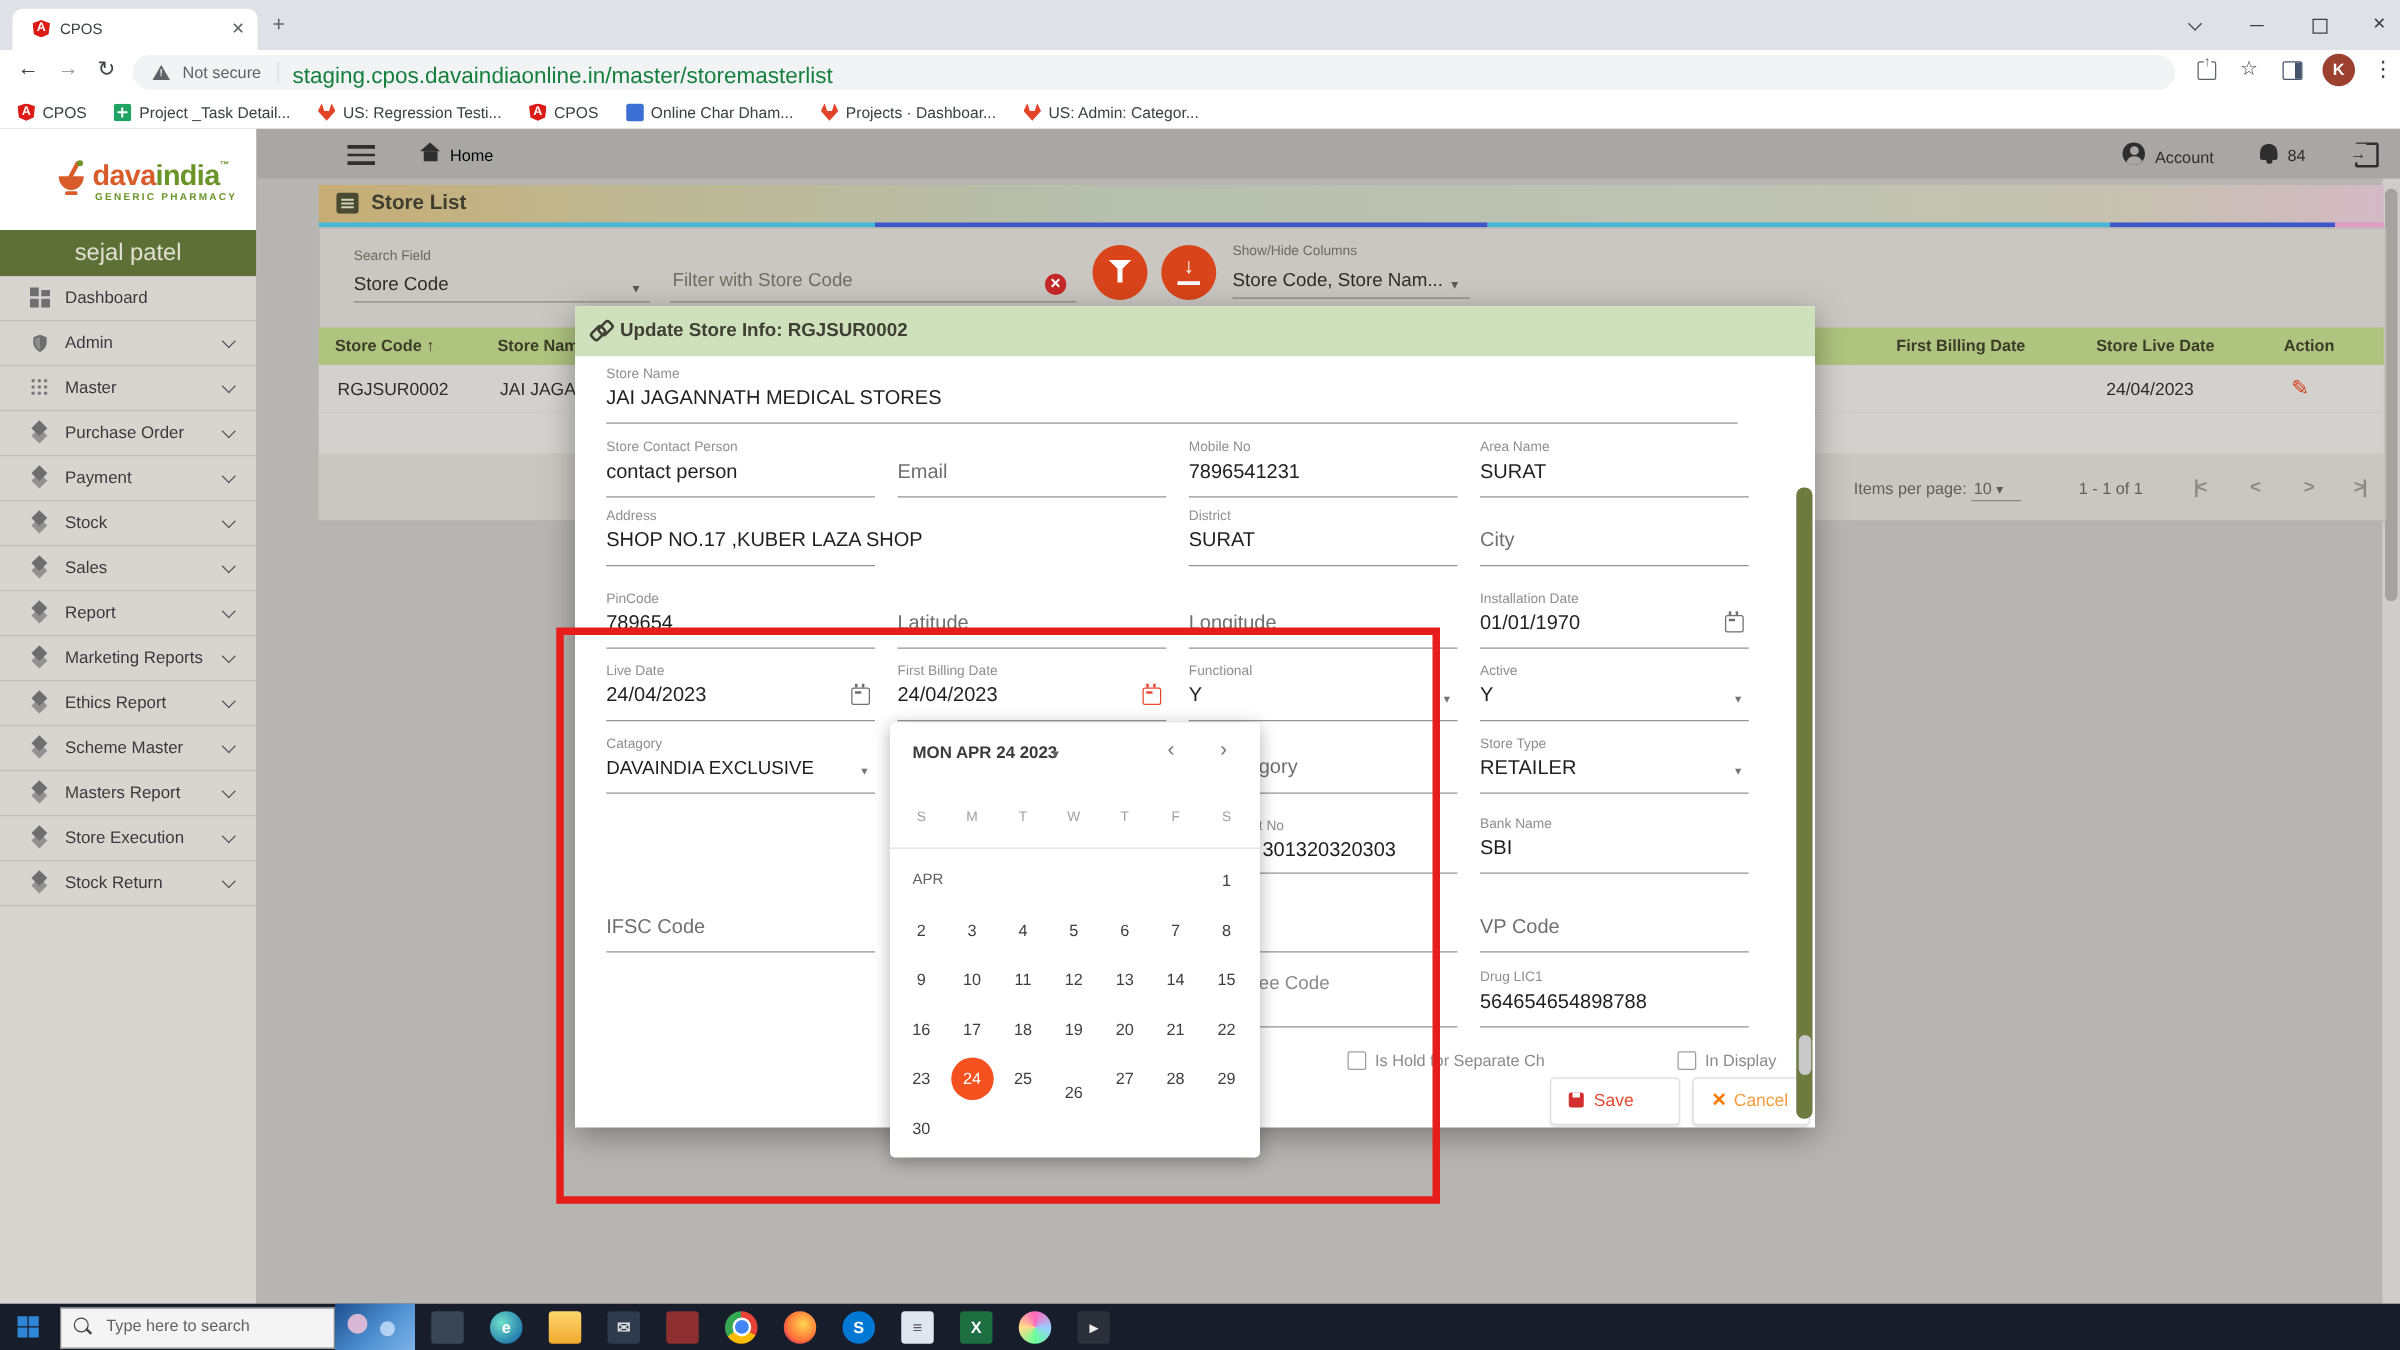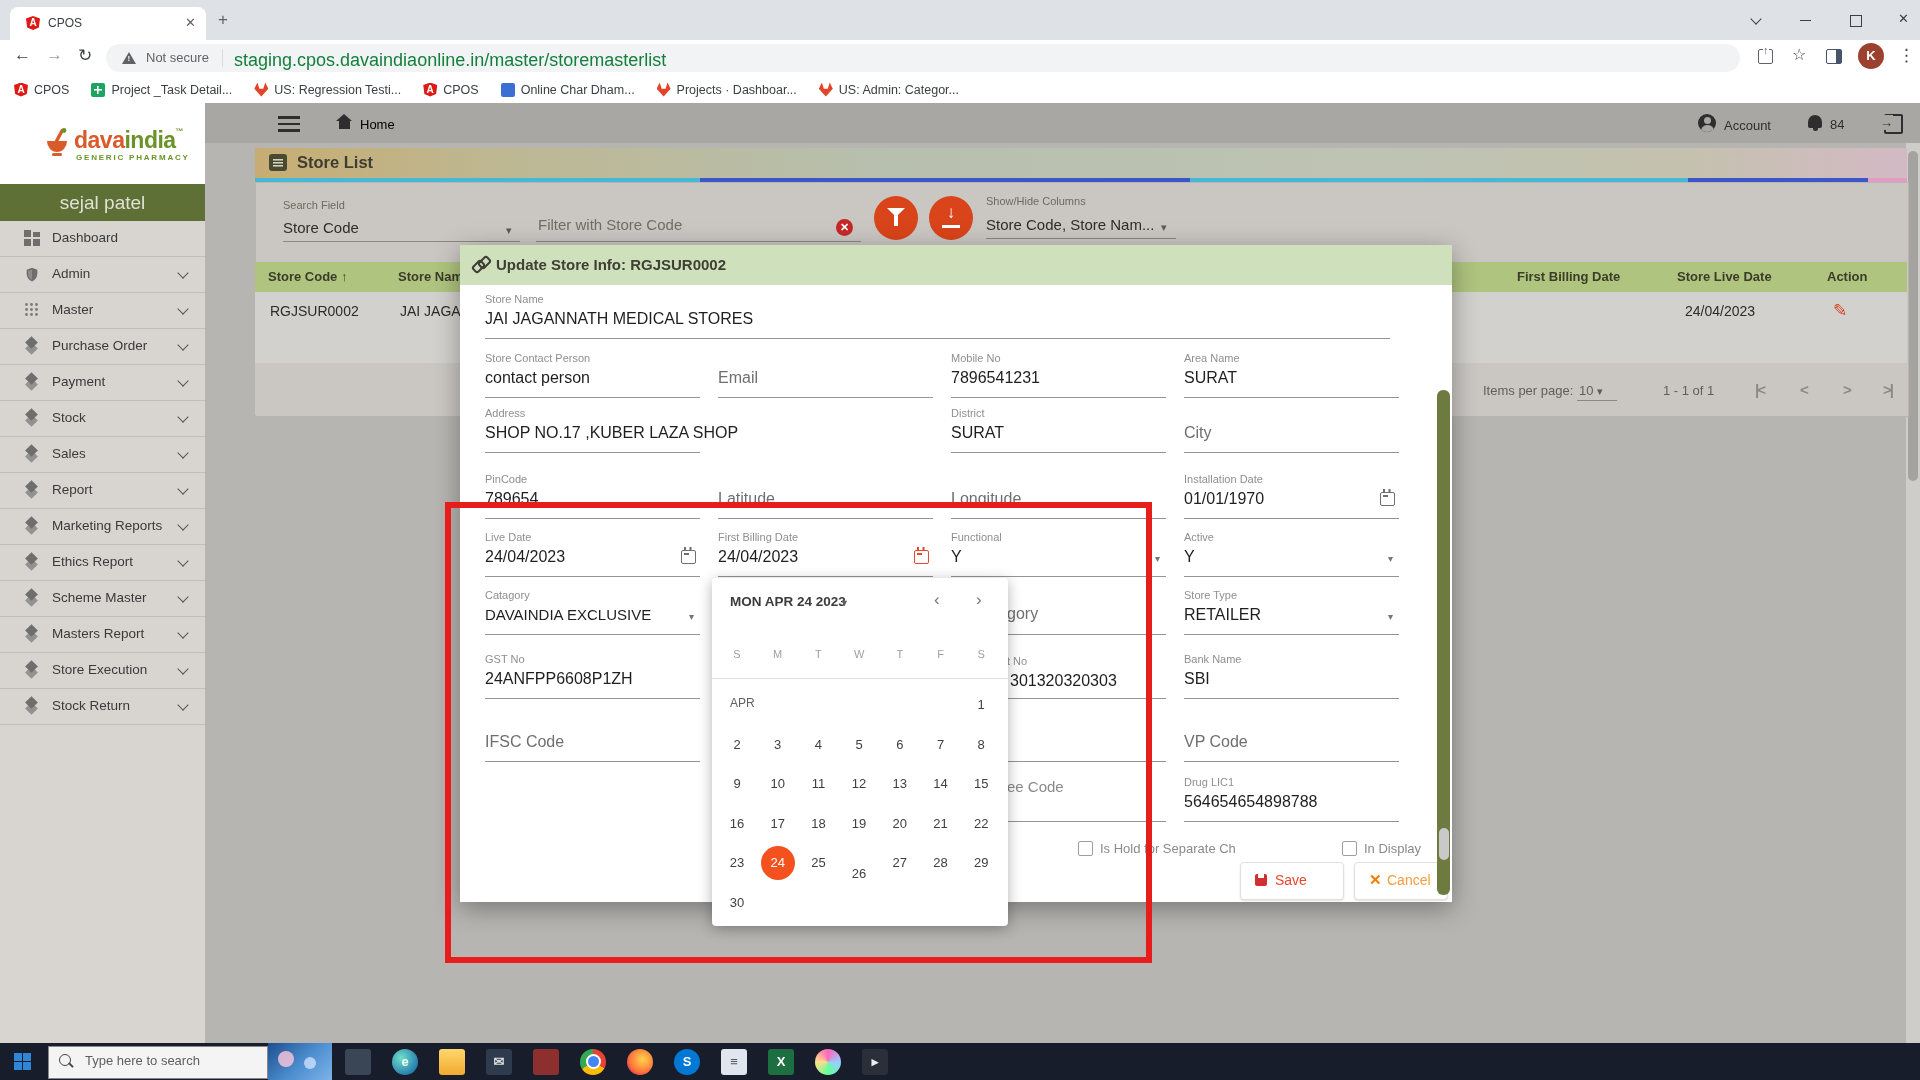--- a/index.html
+++ b/index.html
@@ -565,25 +565,20 @@
       <span class="dd">▾</span>
         <div class="line"></div>
     </div>
     <div class="fld" style="left:724px;top:344px">
       <div class="lbl">Store Type</div>
       <div class="val">RETAILER</div>
       <span class="dd">▾</span>
         <div class="line"></div>
     </div>
 
-    <div class="fld" style="left:25px;top:408px">
-      <div class="lbl">GST No</div>
-      <div class="val">24ANFPP6608P1ZH</div>
-        <div class="line"></div>
-    </div>
     <div class="fld" style="left:724px;top:408px">
       <div class="lbl">Bank Name</div>
       <div class="val">SBI</div>
         <div class="line"></div>
     </div>
 
     <div class="fld ph" style="left:25px;top:471px">
       <div class="val">IFSC Code</div>
         <div class="line"></div>
     </div>

